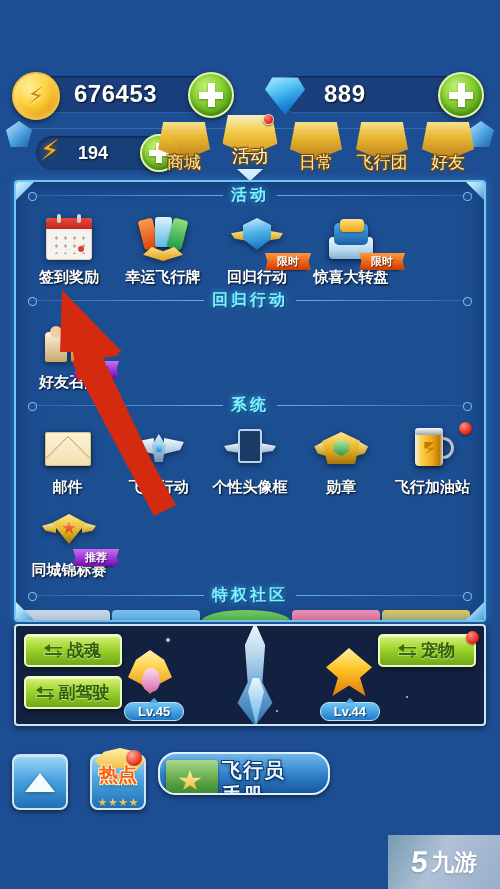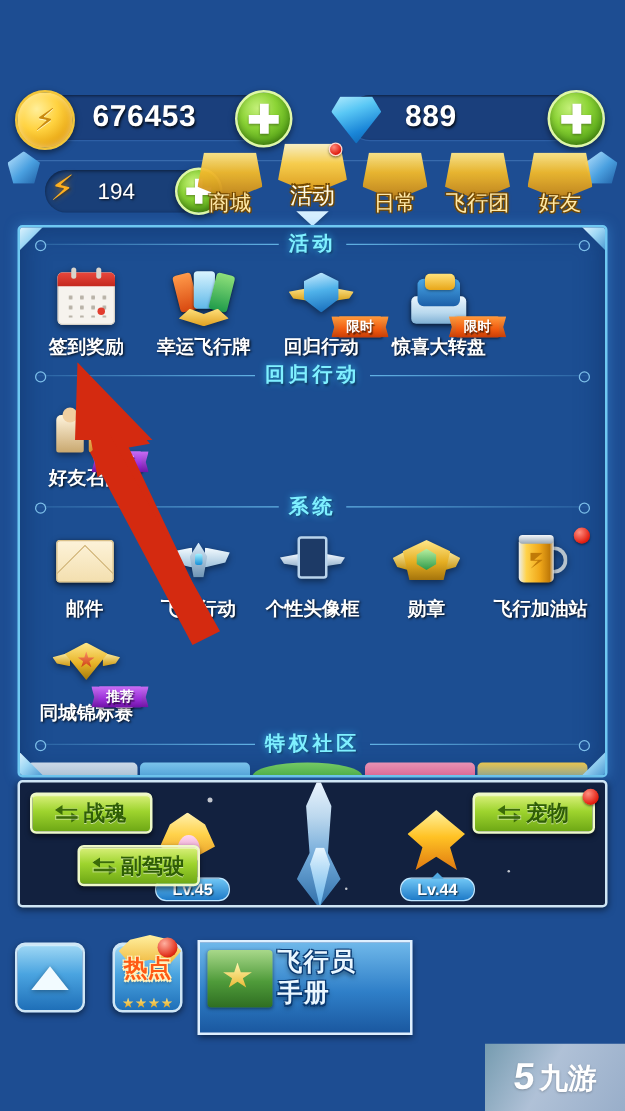--- a/index.html
+++ b/index.html
@@ -78,21 +78,21 @@
   .nav-corner.r { right:-8px; }
   .energy {
     position:absolute; left:22px; top:8px; width:132px; height:34px; border-radius:17px;
     background:linear-gradient(180deg,#16archive3366 0%,#1d4f95 100%);
     background-color:#193f78;
     box-shadow:inset 0 1px 3px rgba(0,0,0,.5);
     display:flex; align-items:center;
   }
   .bolt { position:absolute; left:4px; top:-2px; font-size:28px; color:#ffb01f;
     text-shadow:0 0 5px rgba(255,160,0,.7),1px 1px 2px rgba(0,0,0,.6); }
-  .energy-val { margin-left:42px; color:#fff; font-size:18px; font-weight:normal;
+  .energy-val { margin-left:42px; color:#fff; font-size:18px; font-weight:bold;
     text-shadow:1px 1px 2px rgba(0,0,0,.8); }
   .energy .plus-btn { width:38px; height:38px; right:-10px; top:-2px; }
   .energy .plus-btn:after { width:20px; height:20px;
     background:
       linear-gradient(#fff,#fff) center/20px 6px no-repeat,
       linear-gradient(#fff,#fff) center/6px 20px no-repeat; }
 
   .tabs { position:absolute; right:6px; top:-4px; display:flex; align-items:flex-end; gap:2px; }
   .tab { position:relative; width:64px; height:52px; cursor:pointer;
          display:flex; align-items:flex-end; justify-content:center; }
@@ -374,21 +374,21 @@
     content:""; position:absolute; left:0; width:17px; height:2px; background:#3b6b08;
     box-shadow:0 0 0 1px rgba(255,255,255,.35);
   }
   .gbtn .sw-ico:before { top:3px; clip-path:polygon(0 0,100% 0,100% 100%,0 100%); }
   .gbtn .sw-ico:after { bottom:3px; }
   .gbtn .arw { position:absolute; width:0; height:0; }
   .gbtn .arw.l { left:-1px; top:0; border-top:4px solid transparent; border-bottom:4px solid transparent; border-right:6px solid #3b6b08; }
   .gbtn .arw.r { right:-1px; bottom:0; border-top:4px solid transparent; border-bottom:4px solid transparent; border-left:6px solid #3b6b08; }
   .gbtn-label { font-size:17px; font-weight:bold; color:#2f5e06;
       text-shadow:0 1px 0 rgba(255,255,255,.55); }
-  .gb-zh { left:8px; top:8px; } .gb-fjs { left:8px; top:50px;margin-left:38px; }
+  .gb-zh { left:8px; top:8px; } .gb-fjs { left:8px; top:50px; }
   .gb-pet { right:8px; top:8px; }
   .gbtn .reddot { top:-5px; right:-5px; }
 
   .petship { position:absolute; }
   .lvtag {
     position:absolute; padding:1px 13px; border-radius:9px;
     background:linear-gradient(180deg,#6fc6f5,#1f7bc8); border:1px solid #bfe6ff;
     color:#fff; font-size:13px; font-weight:bold; text-shadow:1px 1px 1px rgba(0,0,0,.6);
   }
   .lvtag:after {
@@ -447,21 +447,21 @@
     text-shadow:1px 1px 0 #fff3c0,-1px 1px 0 #fff3c0,1px -1px 0 #fff3c0,-1px -1px 0 #fff3c0,0 2px 3px rgba(0,0,0,.5);
   }
   .hot-ball { position:absolute; right:2px; top:-4px; width:16px; height:16px; border-radius:50%;
       background:radial-gradient(circle at 35% 30%,#ffb0a0,#e02a14 70%,#9c0c03 100%); }
   .hot-stars { position:absolute; bottom:2px; left:6px; right:6px; height:10px;
       display:flex; justify-content:space-between; }
   .hot-stars i { width:9px; height:9px; background:linear-gradient(180deg,#ffe88a,#e0a018);
       clip-path:polygon(50% 0,61% 35%,98% 35%,68% 57%,79% 91%,50% 70%,21% 91%,32% 57%,2% 35%,39% 35%); }
 
   .handbook {
-    position:absolute; left:158px; top:0; width:172px; height:76px; border-radius:0;
+    position:absolute; left:158px; top:0; width:172px; height:43px; border-radius:18px;
     background:linear-gradient(180deg,#6fb8ea 0%,#2f7fc8 55%,#1a58a0 100%);
     border:2px solid #dff0ff;
     box-shadow:0 2px 5px rgba(0,0,0,.5);
     cursor:pointer; overflow:hidden;
   }
   .hb-book {
     position:absolute; left:6px; top:6px; width:52px; height:46px; border-radius:3px;
     background:linear-gradient(180deg,#a8d88a 0%,#4f9b3a 55%,#2f6e22 100%);
     box-shadow:0 1px 3px rgba(0,0,0,.45);
   }

